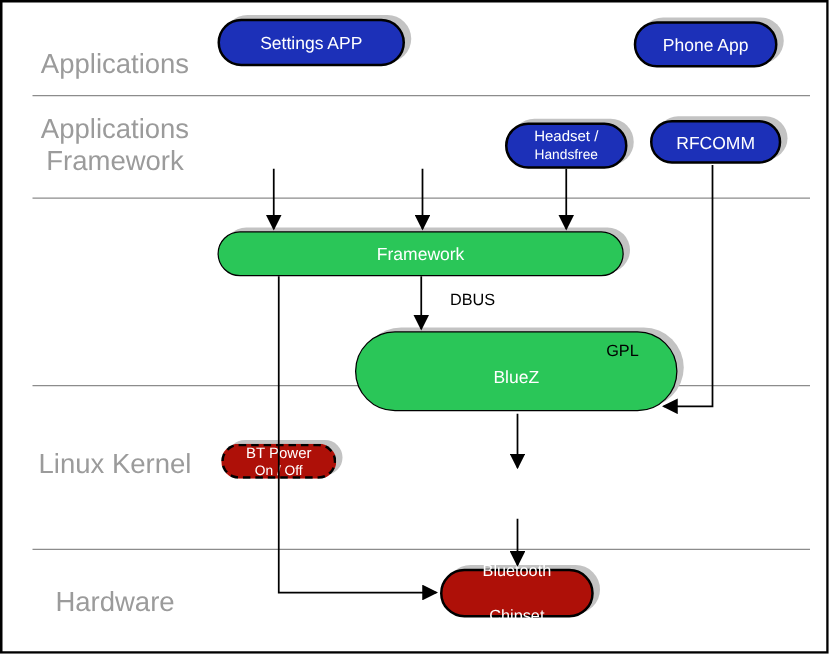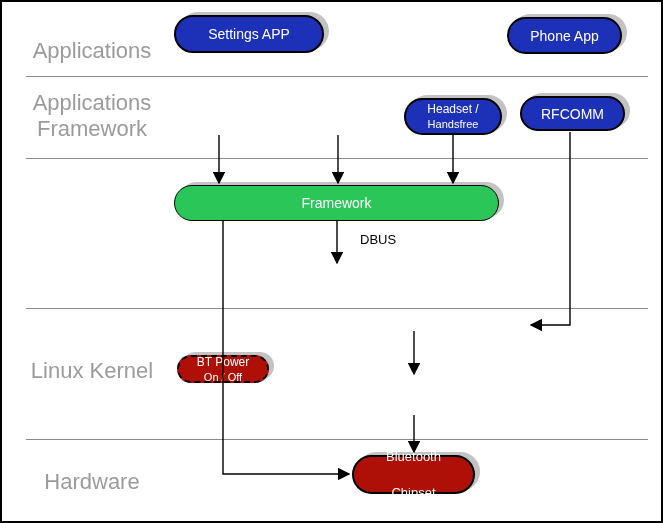--- a/index.html
+++ b/index.html
@@ -88,20 +88,24 @@
     <span class="l1">Headset /</span>
     <span class="l2">Handsfree</span>
   </div>
   <div class="pill blue" style="left:518px; top:94px; width:105px; height:35px;">
     <span>RFCOMM</span>
   </div>
 
   <div class="pill green" style="left:172px; top:183px; width:325px; height:36px;">
     <span>Framework</span>
   </div>
+  <div class="pill green" style="left:282px; top:263px; width:258px; height:64px; border-radius:32px;">
+    <span class="badge">GPL</span>
+    <span class="bluez-label">BlueZ</span>
+  </div>
 
   <div class="pill red small1" style="left:175px; top:353px; width:92px; height:28px;">
     <span class="l1">BT Power</span>
     <span class="l2">On / Off</span>
   </div>
 
   <div class="pill red solidborder twoline13" style="left:350px; top:453px; width:123px; height:39px;">
     <span class="l1">Bluetooth</span>
     <span class="l2">Chipset</span>
   </div>

